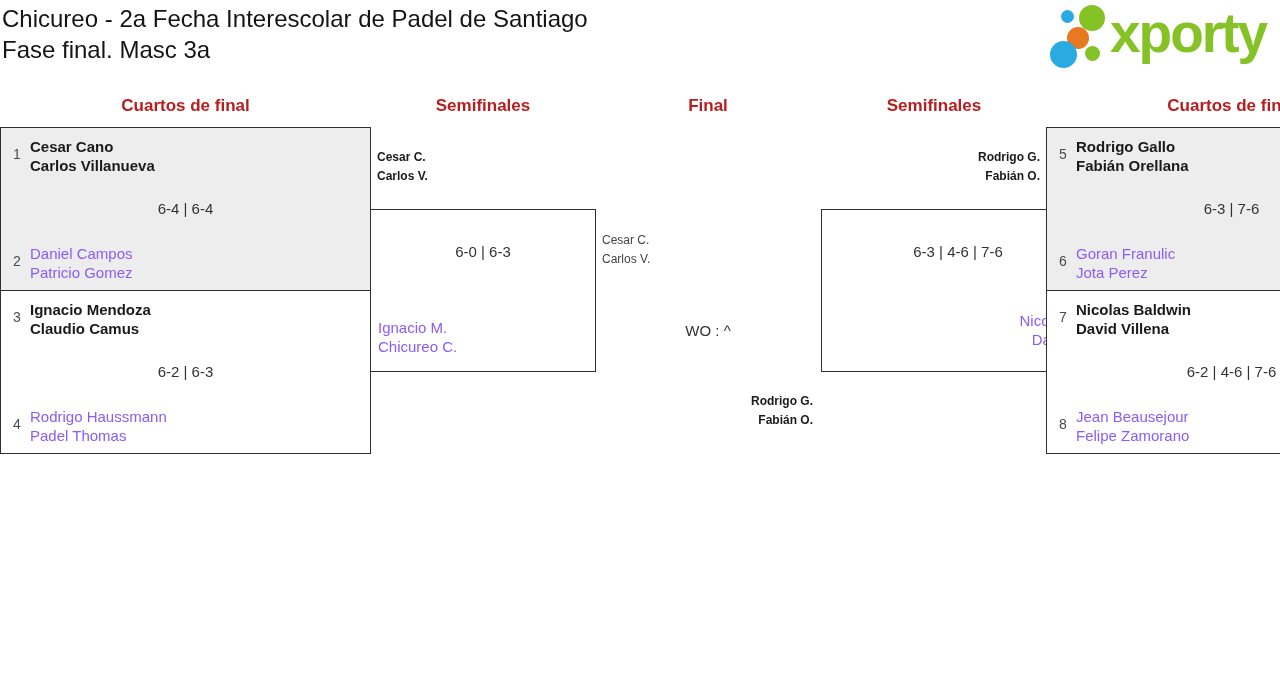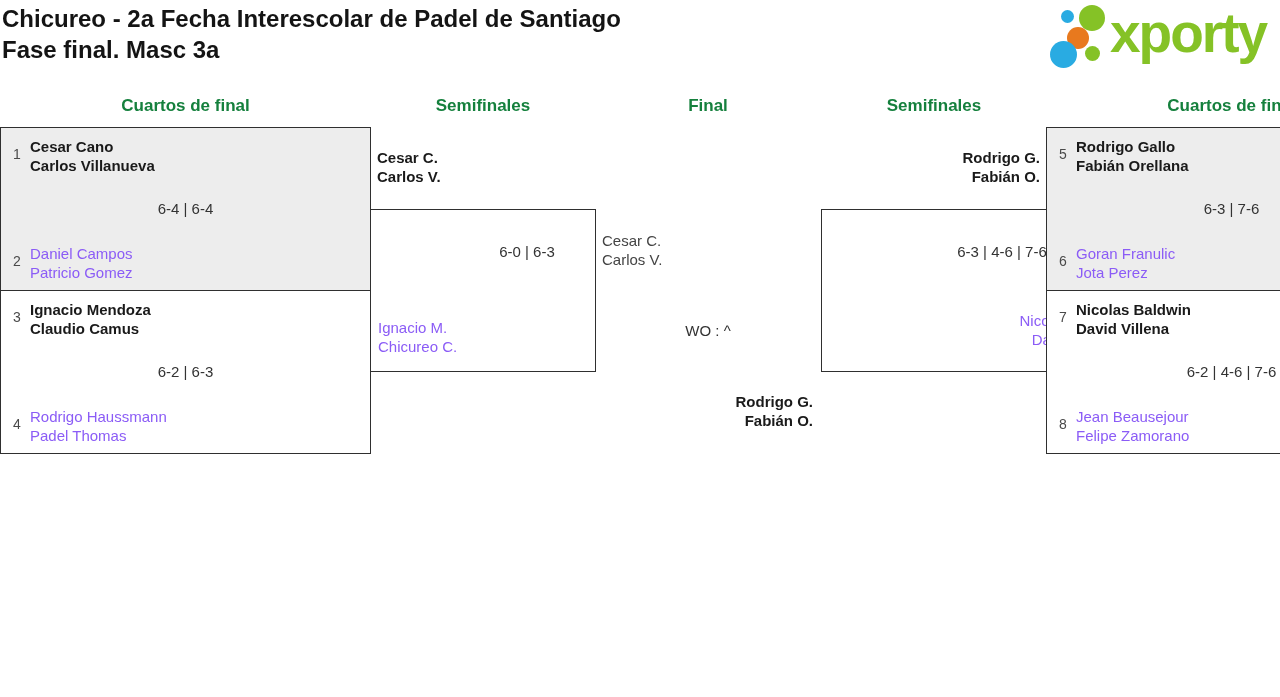--- a/index.html
+++ b/index.html
@@ -9,21 +9,21 @@
     width: 1280px;
     height: 697px;
     background: #ffffff;
     overflow: hidden;
     color: #1a1a1a;
   }
   .page-title {
     position: absolute;
     left: 2px; top: 3px;
     font-size: 24px;
-    font-weight: 700;
+    font-weight: 400;
     line-height: 31px;
     color: #141414;
     white-space: nowrap;
   }
   .page-title span { display: block; }
 
   
   .logo { position: absolute; left: 1046px; top: 2px; width: 232px; height: 70px; cursor: pointer; }
   .logo .dot { position: absolute; border-radius: 50%; }
   .dot-blue-sm   { left: 15px; top: 8px;  width: 13px; height: 13px; }
@@ -36,21 +36,21 @@
     font-size: 55px; font-weight: 800; letter-spacing: -2px;
     line-height: 70px;
   }
 
   
   .col-header {
     position: absolute;
     top: 96px;
     font-size: 17px;
     font-weight: 700;
-    color: #15803d;
+    color: #b91c1c;
     text-align: center;
     white-space: nowrap;
   }
 
   
   .box {
     position: absolute;
     box-sizing: border-box;
     border: 1px solid #2f2f2f;
     background: #ffffff;
@@ -79,27 +79,27 @@
 
   .score {
     position: absolute;
     left: 0; width: 100%;
     text-align: center;
     font-size: 15px;
     color: #333333;
     white-space: nowrap;
   }
   .score.in-qf { top: 72px; }
-  .score.in-sf { top: 33px; margin-left: 44px; }
+  .score.in-sf { top: 33px; }
 
   .sf-loser-left { left: 7px; top: 108px; }
   .sf-loser-right { right: 7px; top: 101px; text-align: right; }
 
   
-  .float-label { position: absolute; font-size: 15px; line-height: 19px; white-space: nowrap; }
+  .float-label { position: absolute; font-size: 12px; line-height: 19px; white-space: nowrap; }
   .float-label span { display: block; }
   .align-right { text-align: right; }
 </style>
 </head>
 <body>
 
 <div class="stage">
 
   <div class="page-title">
     <span>Chicureo - 2a Fecha Interescolar de Padel de Santiago</span>

